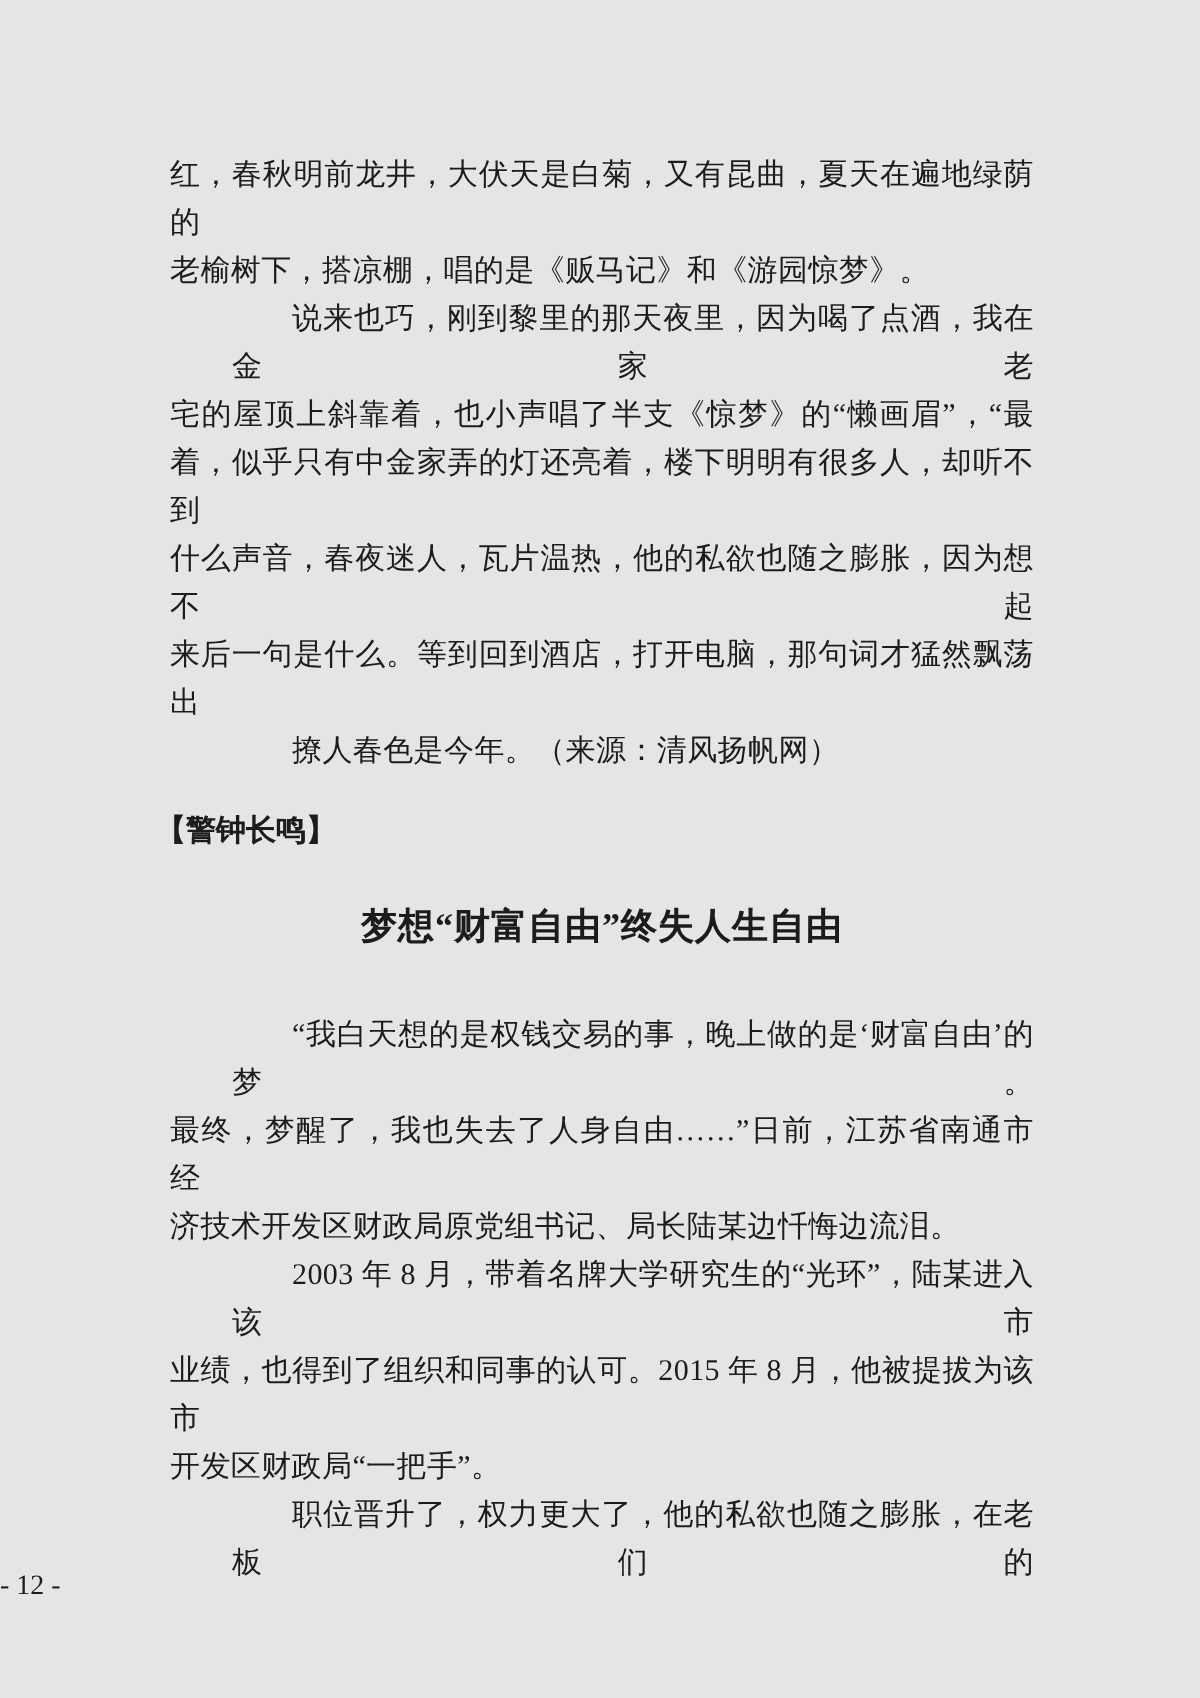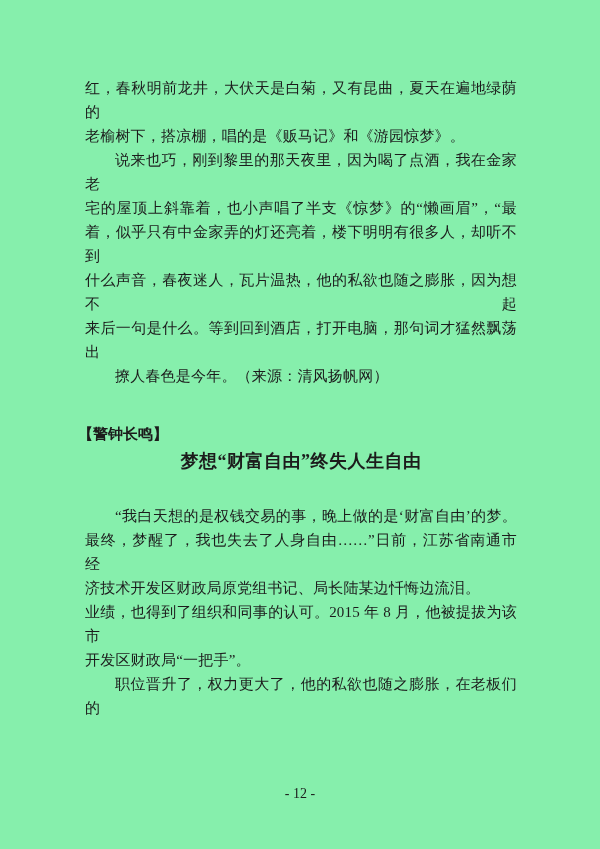--- a/index.html
+++ b/index.html
@@ -4,21 +4,21 @@
 <style>
   html, body {
     margin: 0;
     padding: 0;
     background: #ffffff;
   }
   .page {
     position: relative;
     width: 600px;
     height: 849px;
-    background: #86efac;
+    background: #e5e5e5;
     overflow: hidden;
     font-family: "Liberation Serif", "DejaVu Serif", serif;
     color: #1c1c1c;
   }
   .content {
     position: absolute;
     left: 85px;
     top: 76px;
     width: 432px;
   }
@@ -27,44 +27,45 @@
     line-height: 24px;
     text-align: justify;
     white-space: normal;
     letter-spacing: 0.2px;
   }
   .line.fill {
     text-align-last: justify;
   }
   .line.ind {
     text-indent: 2em;
+    margin-left: 31px;
   }
   .heading {
-    margin-top: 34px;
+    margin-top: 16px;
     font-size: 15px;
     line-height: 24px;
     font-weight: bold;
     margin-left: -7px;
   }
   .title {
+    margin-top: 20px;
     font-size: 18px;
     line-height: 30px;
     font-weight: bold;
     text-align: center;
     letter-spacing: 0.5px;
   }
   .block-after-title {
     margin-top: 28px;
   }
   .page-number {
     position: absolute;
     left: 0;
     top: 784px;
     width: 100%;
-    text-align: center;
     font-size: 14px;
     line-height: 20px;
     color: #1c1c1c;
   }
 </style>
 </head>
 <body>
 
 <div class="page">
   <div class="content">
@@ -77,19 +78,20 @@
         <div class="line fill">什么声音，春夜迷人，瓦片温热，他的私欲也随之膨胀，因为想不起</div>
         <div class="line fill">来后一句是什么。等到回到酒店，打开电脑，那句词才猛然飘荡出</div>
         <div class="line ind">撩人春色是今年。（来源：清风扬帆网）</div>
       </div>
     <div class="heading">【警钟长鸣】</div>
     <div class="title">梦想“财富自由”终失人生自由</div>
     <div class="block block-after-title" id="main-block">
         <div class="line fill ind">“我白天想的是权钱交易的事，晚上做的是‘财富自由’的梦。</div>
         <div class="line fill">最终，梦醒了，我也失去了人身自由……”日前，江苏省南通市经</div>
         <div class="line">济技术开发区财政局原党组书记、局长陆某边忏悔边流泪。</div>
+        <div class="line fill ind">2003 年 8 月，带着名牌大学研究生的“光环”，陆某进入该市</div>
         <div class="line fill">业绩，也得到了组织和同事的认可。2015 年 8 月，他被提拔为该市</div>
         <div class="line">开发区财政局“一把手”。</div>
         <div class="line fill ind">职位晋升了，权力更大了，他的私欲也随之膨胀，在老板们的</div>
       </div>
   </div>
   <div class="page-number">- 12 -</div>
 </div>
 
 </body></html>

